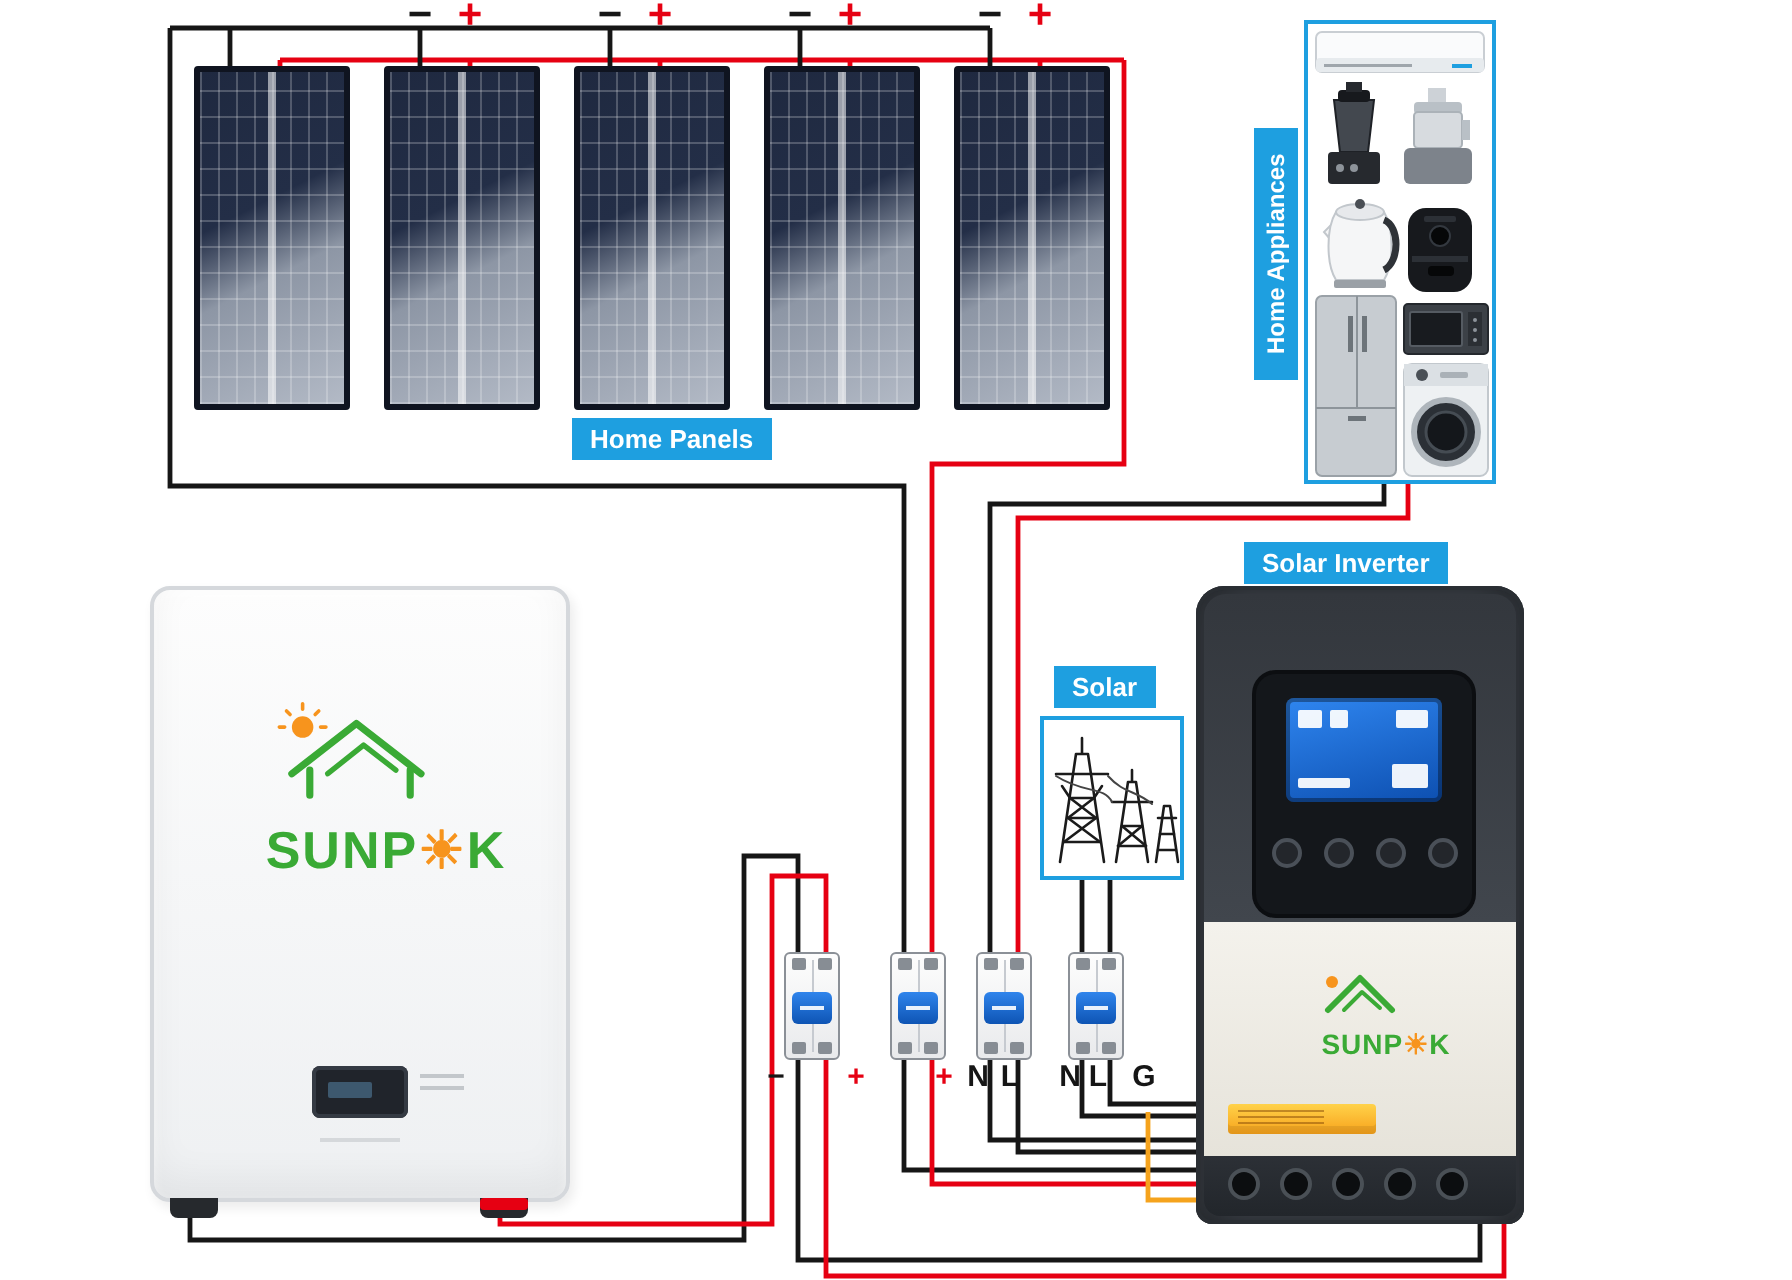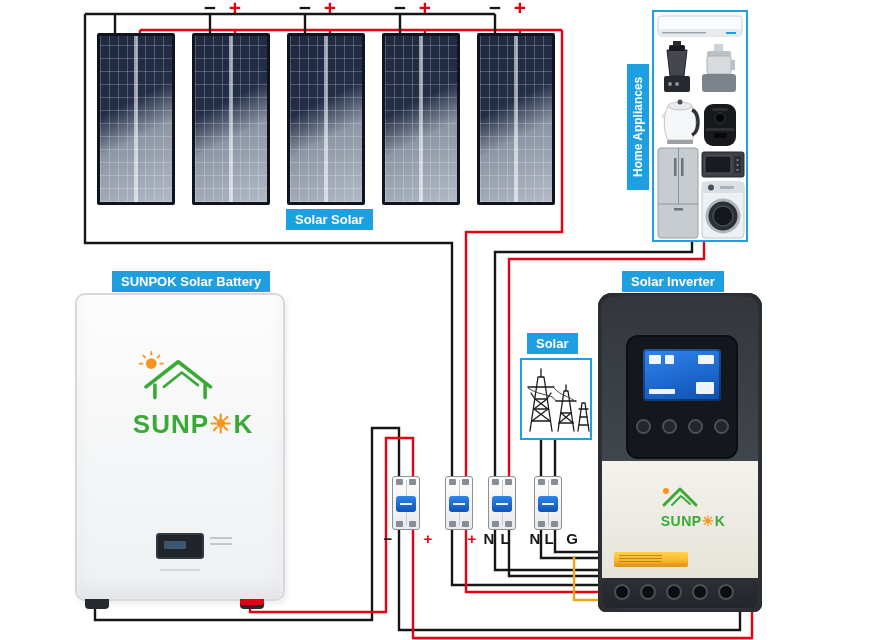--- a/index.html
+++ b/index.html
@@ -147,21 +147,21 @@
   <span class="sg minus" style="left:390px">−</span>
   <span class="sg plus" style="left:415px">+</span>
   <span class="sg minus" style="left:485px">−</span>
   <span class="sg plus" style="left:510px">+</span>
 
   <div class="panel" style="left:97px"></div>
   <div class="panel" style="left:192px"></div>
   <div class="panel" style="left:287px"></div>
   <div class="panel" style="left:382px"></div>
   <div class="panel" style="left:477px"></div>
-  <div class="tag" style="left:286px;top:209px">Solar Solar</div>
+  <div class="tag" style="left:286px;top:209px">Home Panels</div>
 
   <div class="tag tag-vert" style="left:627px;top:64px">Home Appliances</div>
   <div class="appl-box">
     <svg width="92" height="228" viewBox="0 0 92 228" style="position:absolute;left:0;top:0">
       <g>
         <rect x="4" y="4" width="84" height="20" rx="3" fill="#fafbfc" stroke="#c9ced3"></rect>
         <rect x="4" y="17" width="84" height="7" rx="2" fill="#e7ebee"></rect>
         <rect x="8" y="20" width="44" height="1.5" fill="#9fa6ac"></rect>
         <rect x="72" y="20" width="10" height="2" fill="#1e9fe0"></rect>
       </g>
@@ -215,21 +215,20 @@
         <rect x="48" y="170" width="42" height="56" rx="4" fill="#eef1f3" stroke="#c2c8cd"></rect>
         <rect x="48" y="170" width="42" height="11" fill="#dbe0e4"></rect>
         <circle cx="57" cy="175.5" r="3" fill="#4a5056"></circle>
         <rect x="66" y="174" width="14" height="3" rx="1" fill="#aab1b7"></rect>
         <circle cx="69" cy="204" r="16" fill="#2b3036" stroke="#aeb5bb" stroke-width="3"></circle>
         <circle cx="69" cy="204" r="10" fill="#14171b" stroke="#454c53" stroke-width="1.5"></circle>
       </g>
     </svg>
   </div>
 
-  <div class="tag" style="left:112px;top:271px">SUNPOK Solar Battery</div>
   <div class="battery">
     <div class="bat-logo">
       <svg width="96" height="52" viewBox="0 0 96 58">
         <g fill="none" class="house-stroke" stroke-width="4" stroke-linecap="round" stroke-linejoin="round">
           <path d="M10,40 L46,12 L82,40"></path>
           <path d="M20,38 L20,52 M76,38 L76,52"></path>
           <path d="M30,40 L50,24 L68,38" stroke-width="3"></path>
         </g>
         <circle cx="16" cy="14" r="6" class="sun-fill"></circle>
         <g class="sun-stroke" stroke-width="2" stroke-linecap="round">

